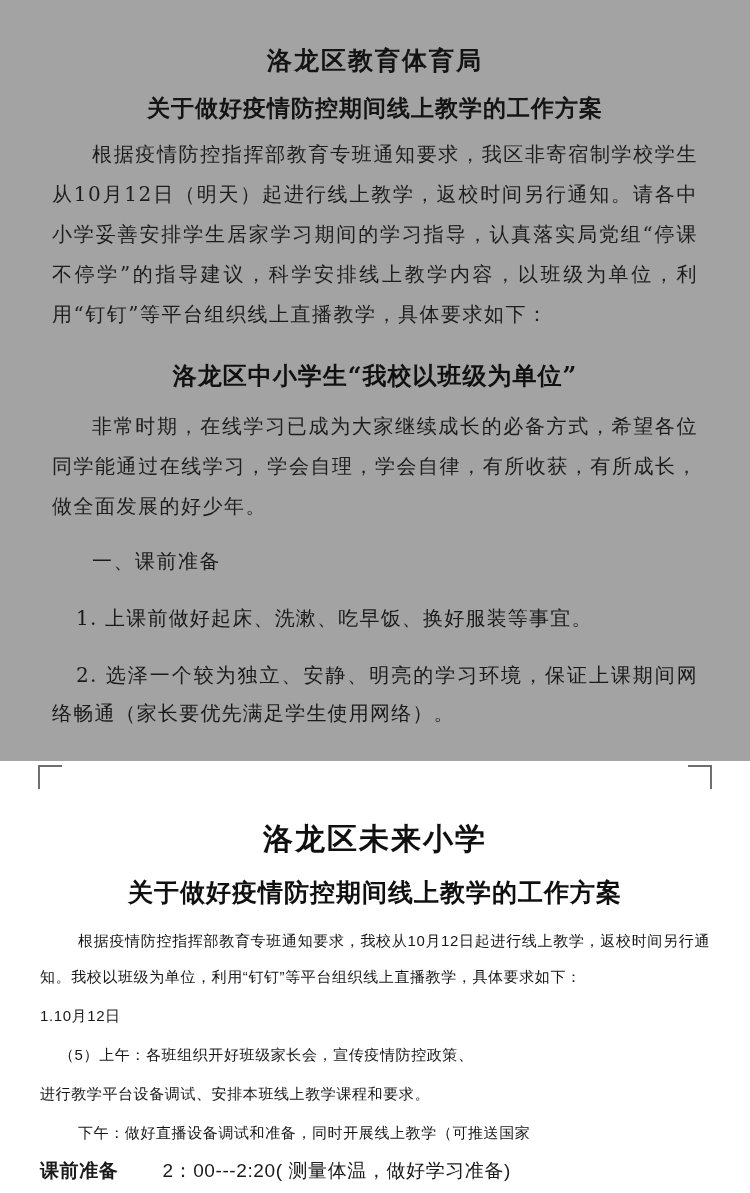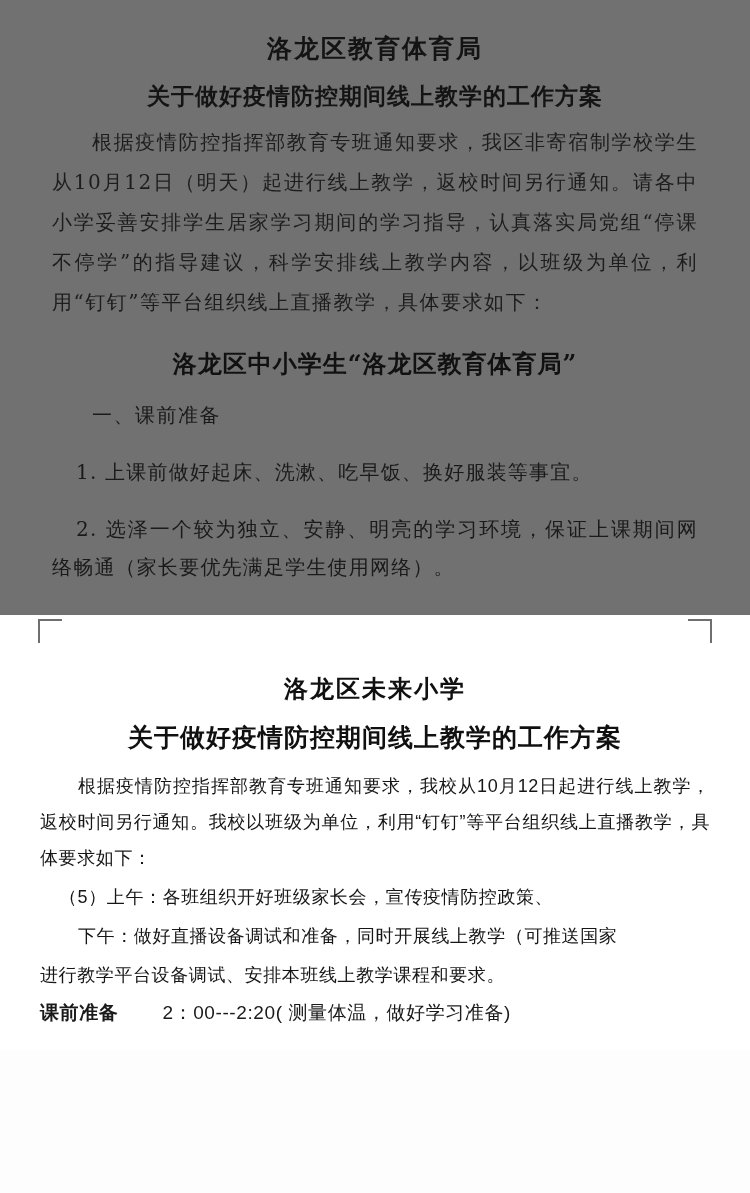--- a/index.html
+++ b/index.html
@@ -16,22 +16,22 @@
   .page {
     position: relative;
     width: 750px;
     min-height: 1193px;
     background: #fdfdfd;
     overflow: hidden;
   }
 
   
   .doc-top {
-    padding: 18px 52px 10px 52px;
-    background: #8b5cf6;
+    padding: 30px 52px 10px 52px;
+    background: #a3a3a3;
     filter: saturate(0);
   }
   .doc-top .title-main {
     text-align: center;
     font-size: 25px;
     font-weight: bold;
     letter-spacing: 2px;
     margin: 14px 0 6px 0;
     color: #141414;
     font-family: "DejaVu Serif", serif;
@@ -98,38 +98,38 @@
   .crop-left  { left: 38px;  top: 4px; border-width: 2px 0 0 2px; }
   .crop-right { right: 38px; top: 4px; border-width: 2px 2px 0 0; }
 
   
   .doc-bottom {
     padding: 6px 40px 20px 40px;
     background: #ffffff;
   }
   .doc-bottom .title-main {
     text-align: center;
-    font-size: 24px;
+    font-size: 30px;
     font-weight: bold;
     letter-spacing: 2px;
     margin: 18px 0 8px 0;
     color: #101010;
     font-family: "Liberation Sans", sans-serif;
   }
   .doc-bottom .title-sub {
     text-align: center;
     font-size: 25px;
     font-weight: bold;
     letter-spacing: 1px;
     margin: 16px 0 14px 0;
     color: #101010;
     font-family: "Liberation Sans", sans-serif;
   }
   .doc-bottom .body-p {
-    font-size: 18px;
+    font-size: 15px;
     line-height: 36px;
     letter-spacing: 0.6px;
     margin: 3px 0;
     text-align: justify;
     color: #161616;
     font-family: "Liberation Sans", sans-serif;
   }
   .doc-bottom .indent2 { text-indent: 38px; }
   .doc-bottom .indent1 { text-indent: 19px; }
   .doc-bottom .strong-line {
@@ -151,41 +151,43 @@
 </head>
 <body>
 
 <div class="page">
 
   <section class="doc-top">
     <h1 class="title-main">洛龙区教育体育局</h1>
     <h2 class="title-sub">关于做好疫情防控期间线上教学的工作方案</h2>
     <p class="body-p">根据疫情防控指挥部教育专班通知要求，我区非寄宿制学校学生从10月12日（明天）起进行线上教学，返校时间另行通知。请各中小学妥善安排学生居家学习期间的学习指导，认真落实局党组“停课不停学”的指导建议，科学安排线上教学内容，以班级为单位，利用“钉钉”等平台组织线上直播教学，具体要求如下：</p>
 
-    <h3 class="heading2">洛龙区中小学生“洛龙区教育体育局”</h3>
+    <h3 class="heading2">洛龙区中小学生“我校以班级为单位”</h3>
+    <p class="body-p">非常时期，在线学习已成为大家继续成长的必备方式，希望各位同学能通过在线学习，学会自理，学会自律，有所收获，有所成长，做全面发展的好少年。</p>
 
     <p class="list-head">一、课前准备</p>
     <p class="list-item">1. 上课前做好起床、洗漱、吃早饭、换好服装等事宜。</p>
     <p class="list-item">2. 选泽一个较为独立、安静、明亮的学习环境，保证上课期间网络畅通（家长要优先满足学生使用网络）。</p>
   </section>
 
   <div class="sheet-gap">
     <span class="crop-mark crop-left"></span>
     <span class="crop-mark crop-right"></span>
   </div>
 
   <section class="doc-bottom">
     <h1 class="title-main">洛龙区未来小学</h1>
     <h2 class="title-sub">关于做好疫情防控期间线上教学的工作方案</h2>
     <p class="body-p indent2">根据疫情防控指挥部教育专班通知要求，我校从10月12日起进行线上教学，返校时间另行通知。我校以班级为单位，利用“钉钉”等平台组织线上直播教学，具体要求如下：</p>
 
+    <p class="body-p flat">1.10月12日</p>
 
     <p class="body-p indent1">（5）上午：各班组织开好班级家长会，宣传疫情防控政策、</p>
+    <p class="body-p flat">进行教学平台设备调试、安排本班线上教学课程和要求。</p>
     <p class="body-p indent2">下午：做好直播设备调试和准备，同时开展线上教学（可推送国家</p>
-    <p class="body-p flat">进行教学平台设备调试、安排本班线上教学课程和要求。</p>
 
     <div class="kv">
       <span class="k">课前准备</span>
       <span class="v">2：00---2:20( 测量体温，做好学习准备)</span>
     </div>
   </section>
 
 </div>
 
 </body></html>

